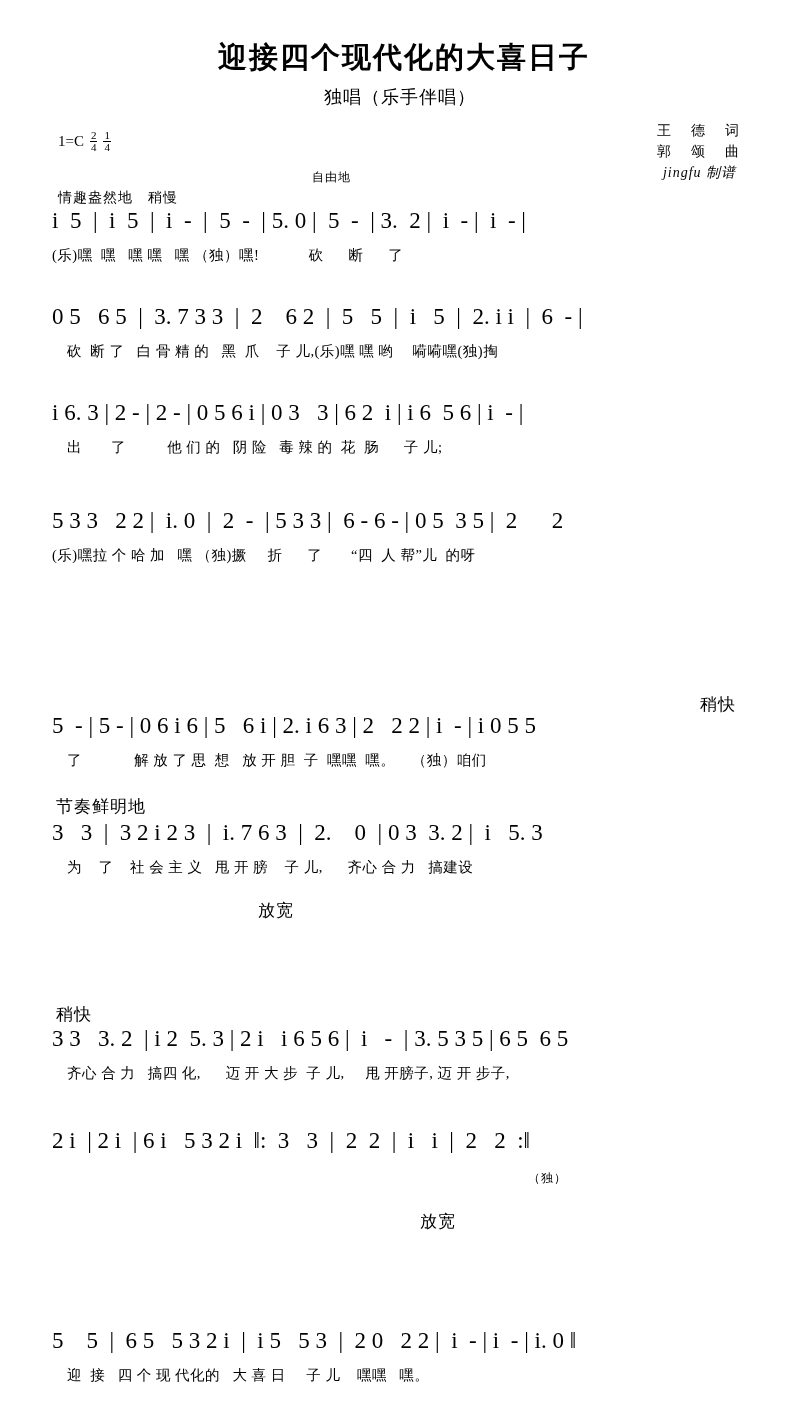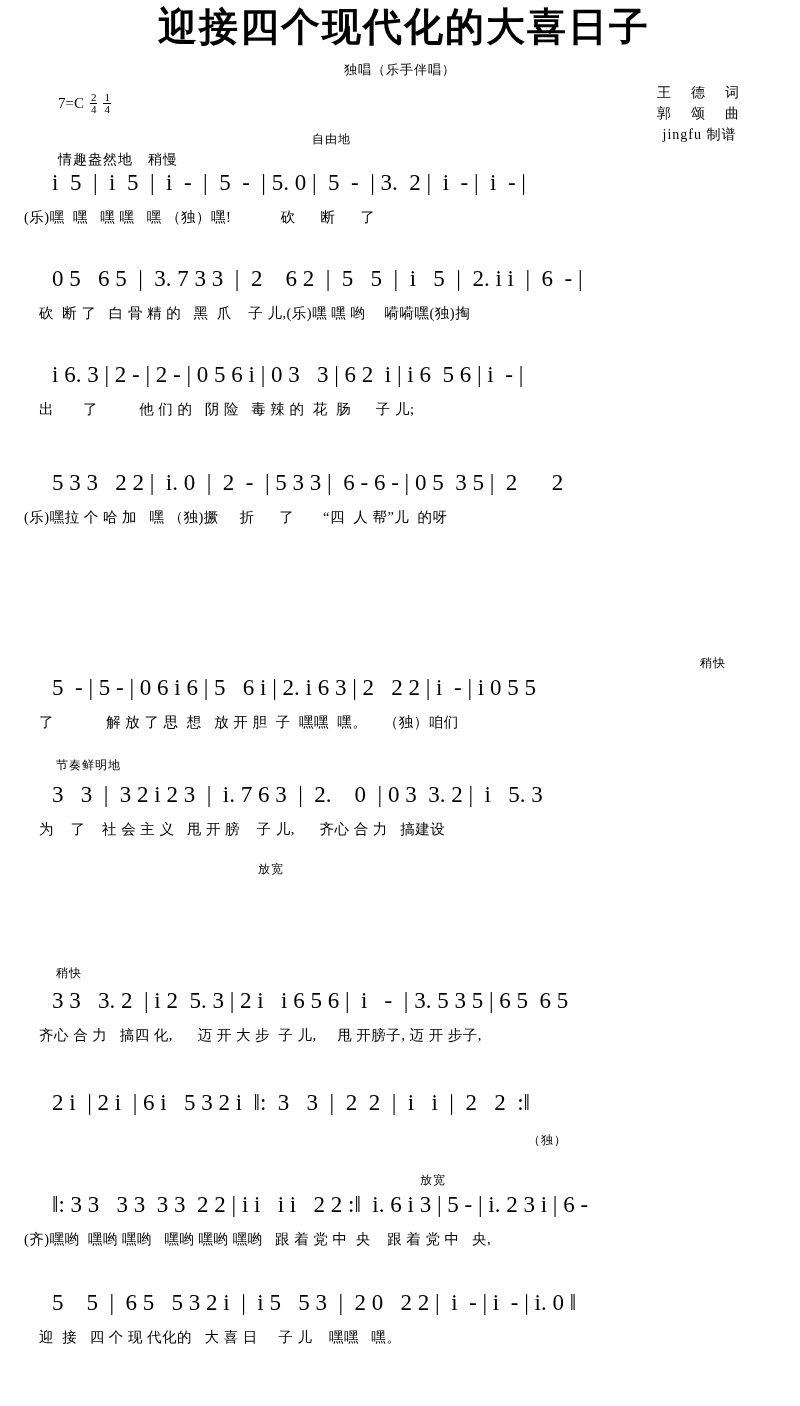--- a/index.html
+++ b/index.html
@@ -9,42 +9,43 @@
     font-family:"Liberation Serif", serif;
     color:#000;
     position:relative;
     overflow:hidden;
   }
   .sheet{position:relative;width:800px;height:1406px;}
 
   
   .title{
     text-align:center;
-    font-size:39px;
+    font-size:29px;
     font-weight:700;
     letter-spacing:2px;
+    margin-top:38px;
     font-family:"Liberation Serif", serif;
     padding-left:8px;
   }
   .subtitle{
     text-align:center;
-    font-size:13px;
+    font-size:18px;
     margin-top:7px;
     letter-spacing:1px;
   }
   .credits{
     position:absolute;
     right:58px;
     top:82px;
     font-size:14px;
     line-height:21px;
     text-align:center;
     letter-spacing:3px;
   }
-  .credits div:nth-child(3){letter-spacing:1px;}
+  .credits div:nth-child(3){letter-spacing:1px;font-style:italic;}
   .keysig{
     position:absolute;
     left:58px;
     top:92px;
     font-size:15px;
     display:flex;
     align-items:center;
     gap:6px;
   }
   .meter{display:inline-block;font-size:11px;line-height:11px;text-align:center;vertical-align:middle;}
@@ -65,48 +66,48 @@
     letter-spacing:0px;
     white-space:pre;
     padding-left:52px;
     height:46px;
     line-height:46px;
   }
   .lyr{
     font-family:"Liberation Serif", serif;
     font-size:14.5px;
     white-space:pre;
-    padding-left:24px;
+    padding-left:52px;
     height:22px;
     line-height:22px;
     letter-spacing:0.5px;
   }
   .mark{
     position:absolute;
-    font-size:12px;
+    font-size:17px;
     letter-spacing:1px;
   }
   .tiny{font-size:12px;}
 </style>
 </head>
 <body>
 
 <div class="sheet">
 
   <div class="title">迎接四个现代化的大喜日子</div>
   <div class="subtitle">独唱（乐手伴唱）</div>
 
   <div class="credits">
     <div>王　德　词</div>
     <div>郭　颂　曲</div>
     <div>jingfu 制谱</div>
   </div>
 
   <div class="keysig">
-    <span>7=C</span>
+    <span>1=C</span>
     <span class="meter">
       <span class="num">2</span>
       <span>4</span>
     </span>
     <span class="meter">
       <span class="num">1</span>
       <span>4</span>
     </span>
   </div>
 
@@ -152,24 +153,20 @@
     <div class="notes">3 3   3. 2  | i 2  5. 3 | 2 i   i 6 5 6 |  i   -  | 3. 5 3 5 | 6 5  6 5</div>
     <div class="lyr">　齐心 合 力   搞四 化,      迈 开 大 步  子 儿,     甩 开膀子, 迈 开 步子,</div>
   </div>
   <div class="mark" style="left:56px;top:965px">稍快</div>
 
   <div class="sys" style="top:1080px">
     <div class="notes">2 i  | 2 i  | 6 i   5 3 2 i  ‖:  3   3  |  2  2  |  i   i  |  2   2  :‖</div>
   </div>
   <div class="mark tiny" style="left:528px;top:1132px">（独）</div>
 
-  <div class="sys" style="top:1182px">
-    <div class="notes">‖: 3 3   3 3  3 3  2 2 | i i   i i   2 2 :‖  i. 6 i 3 | 5 - | i. 2 3 i | 6 -</div>
-    <div class="lyr">(齐)嘿哟  嘿哟 嘿哟   嘿哟 嘿哟 嘿哟   跟 着 党 中  央    跟 着 党 中   央,</div>
-  </div>
   <div class="mark" style="left:420px;top:1172px">放宽</div>
 
   <div class="sys" style="top:1280px">
     <div class="notes">5    5  |  6 5   5 3 2 i  |  i 5   5 3  |  2 0   2 2 |  i  - | i  - | i. 0 ‖</div>
     <div class="lyr">　迎  接   四 个 现 代化的   大 喜 日     子 儿    嘿嘿   嘿。</div>
   </div>
 
 </div>
 
 </body></html>

